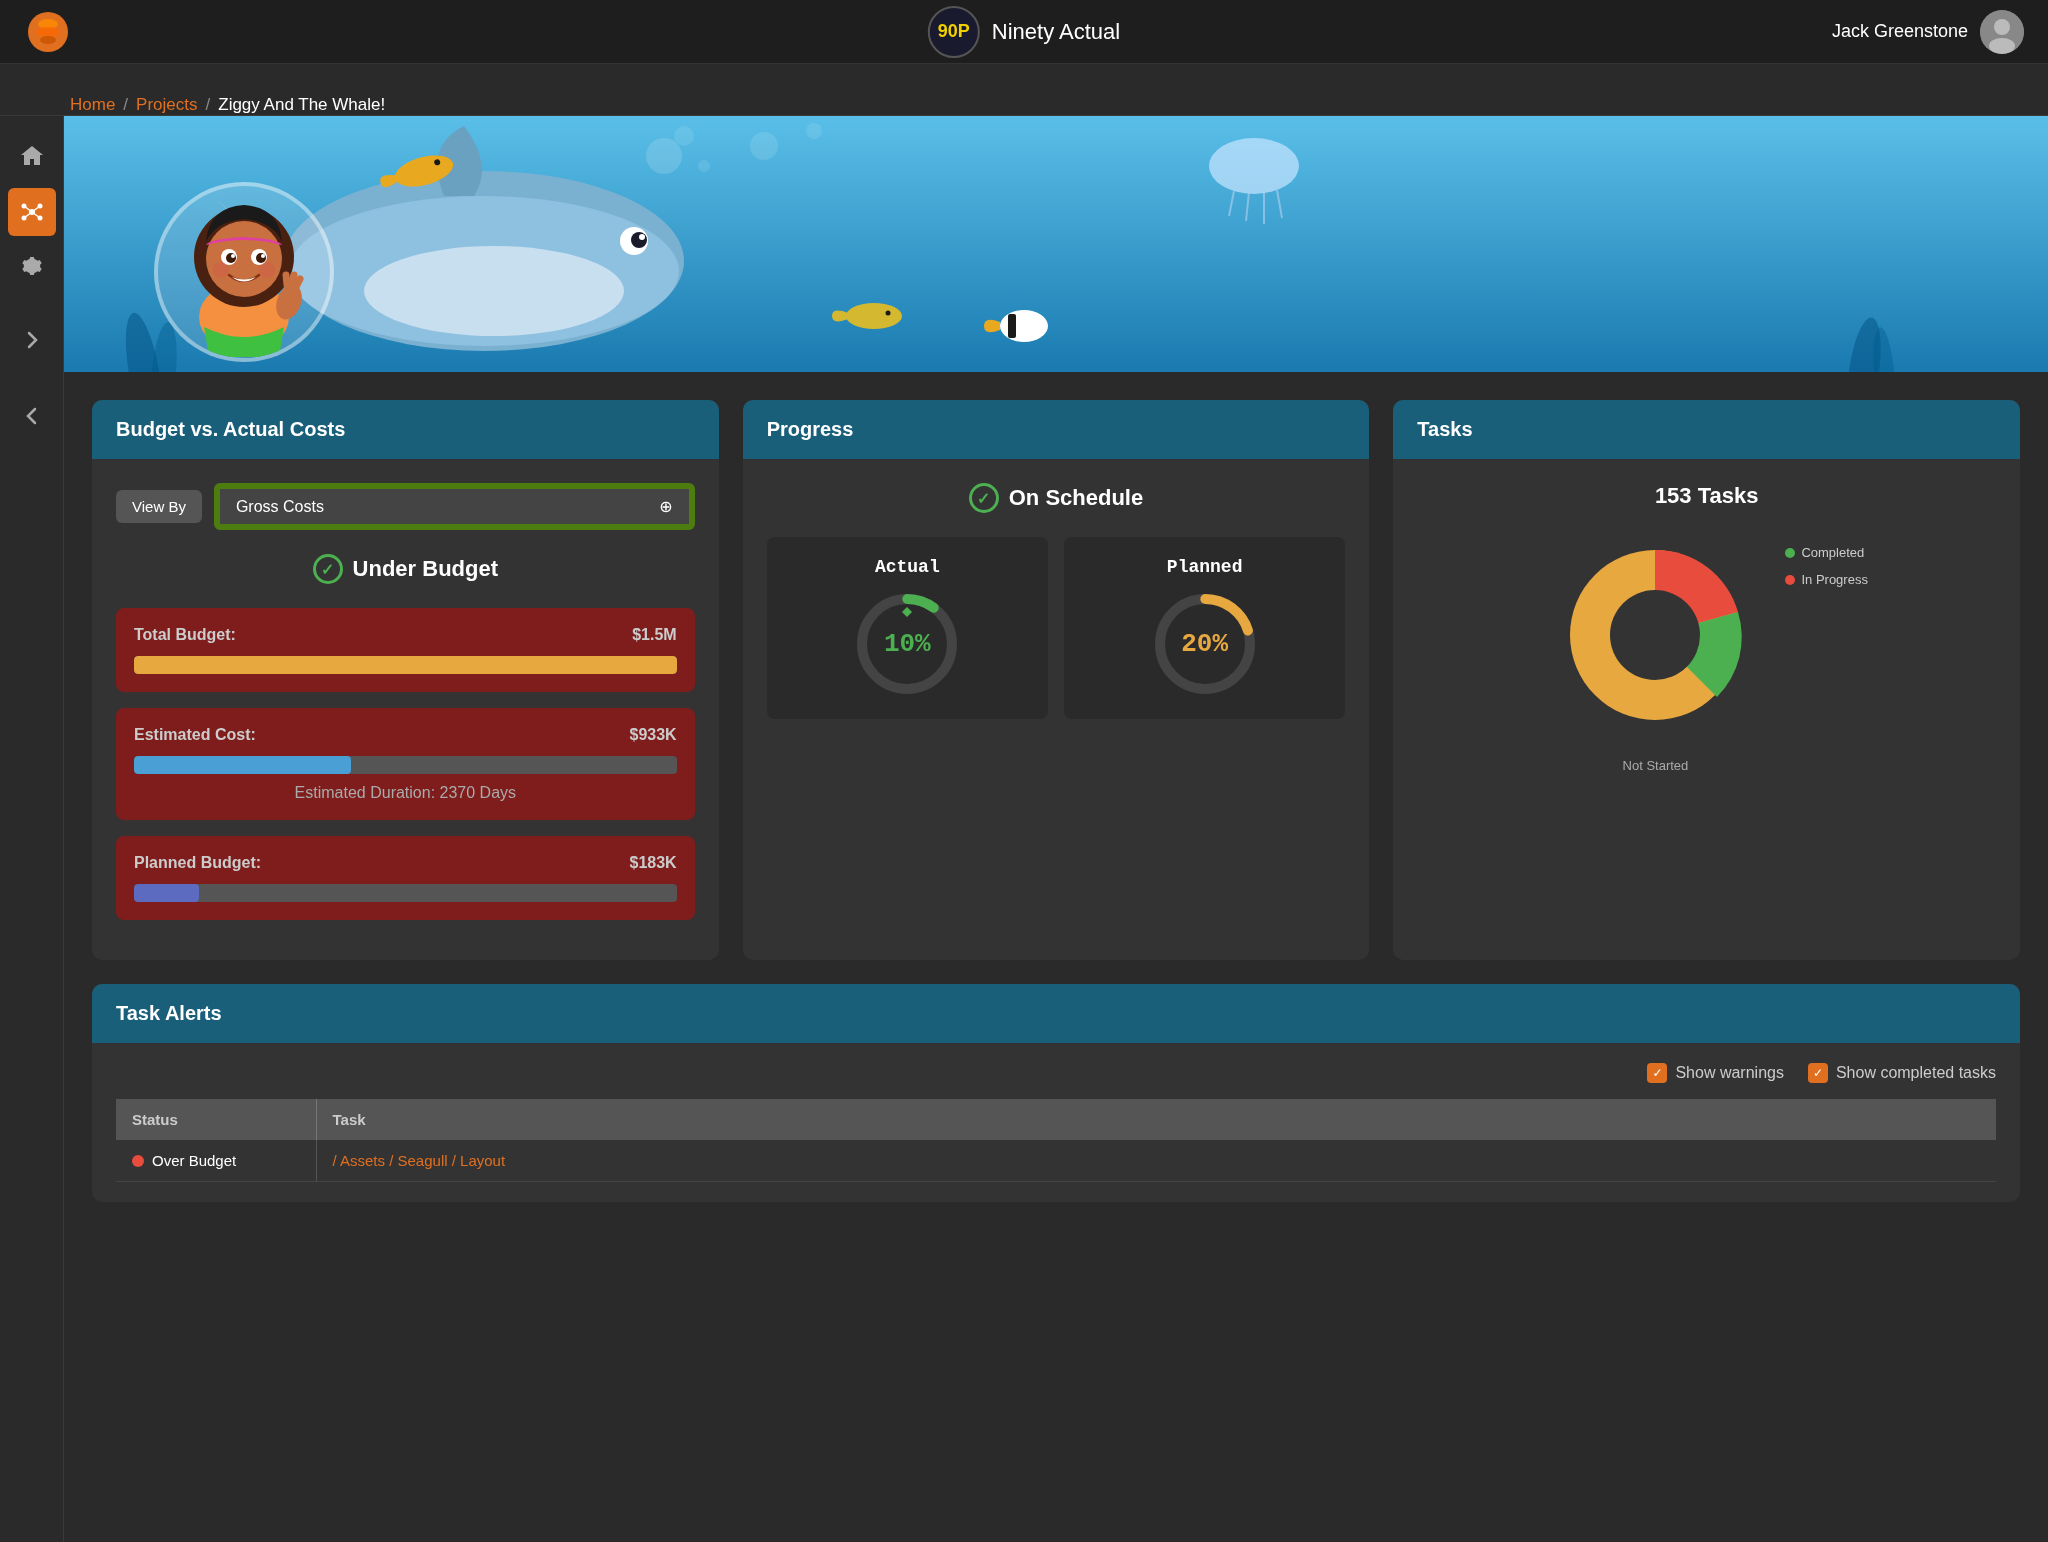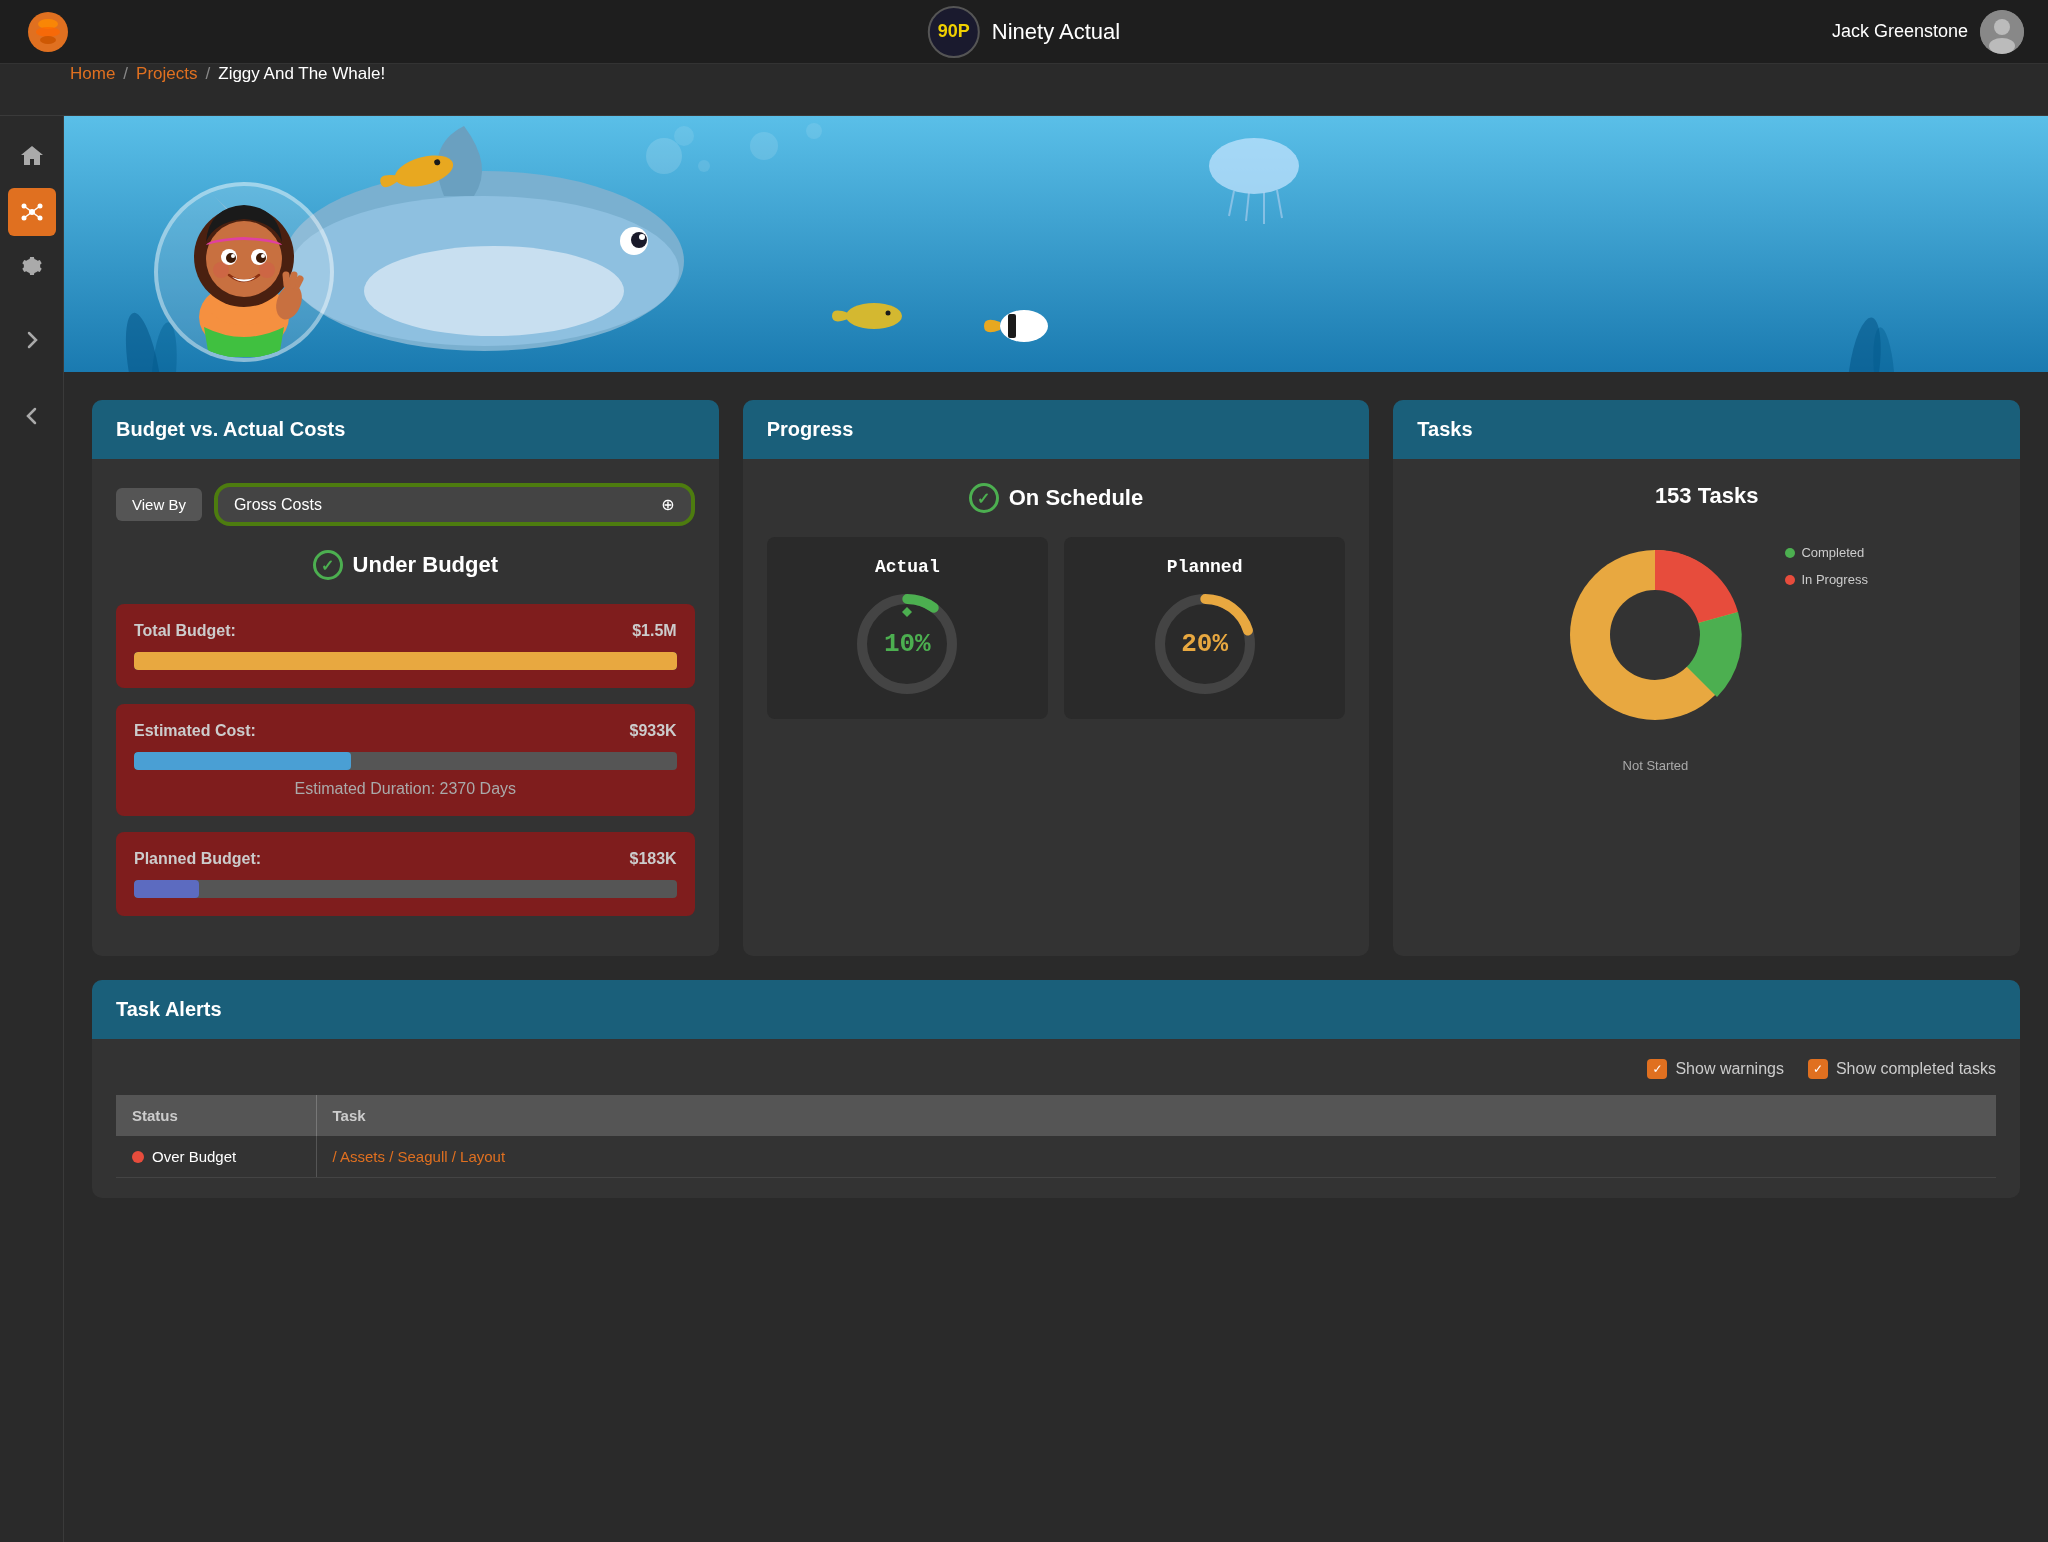--- a/index.html
+++ b/index.html
@@ -79,21 +79,21 @@
       align-items: center;
       justify-content: center;
       font-size: 20px;
     }
 
     
     .breadcrumb-bar {
       background: #2a2a2a;
       height: 52px;
       display: flex;
-      align-items: flex-start;
+      align-items: flex-end;
       padding: 0 70px;
       border-bottom: 1px solid #3a3a3a;
     }
     .breadcrumb-item {
       font-size: 17px;
       color: #e07020;
       cursor: pointer;
     }
     .breadcrumb-item.active {
       color: #fff;
@@ -194,22 +194,22 @@
       background: #555;
       color: #fff;
       padding: 8px 16px;
       border-radius: 6px;
       font-size: 15px;
     }
     .view-by-select {
       flex: 1;
       background: #444;
       color: #fff;
-      border: 4px solid #4d7c0f;
-      border-radius: 16px;
+      border: 6px solid #4d7c0f;
+      border-radius: 6px;
       padding: 8px 16px;
       font-size: 16px;
       display: flex;
       align-items: center;
       justify-content: space-between;
       cursor: pointer;
     }
 
     .under-budget-row {
       display: flex;

